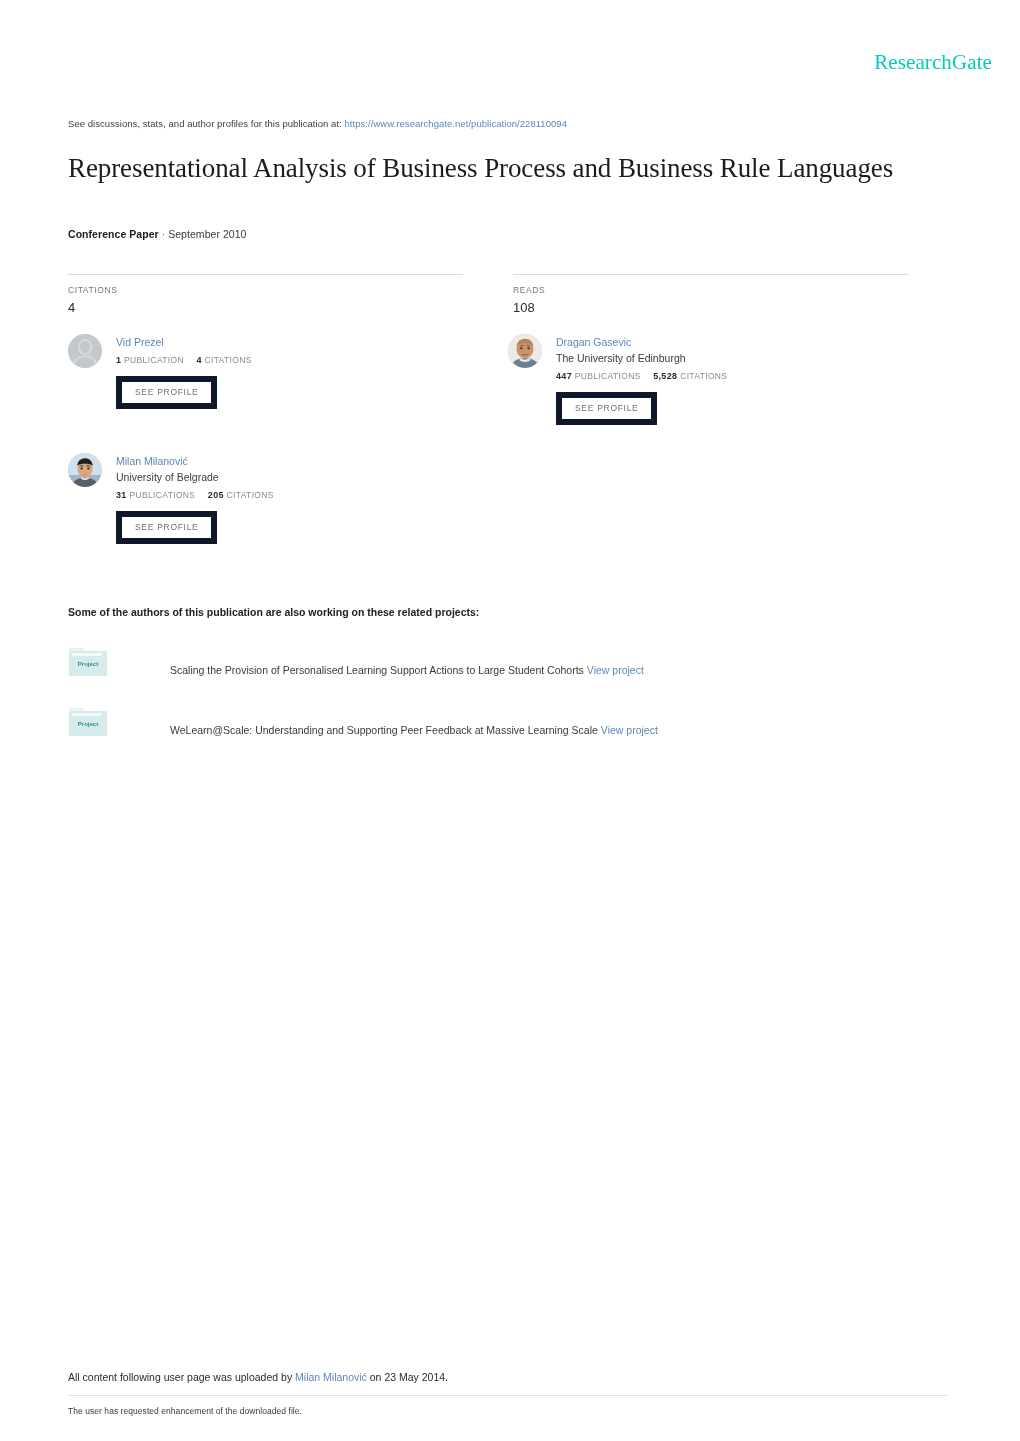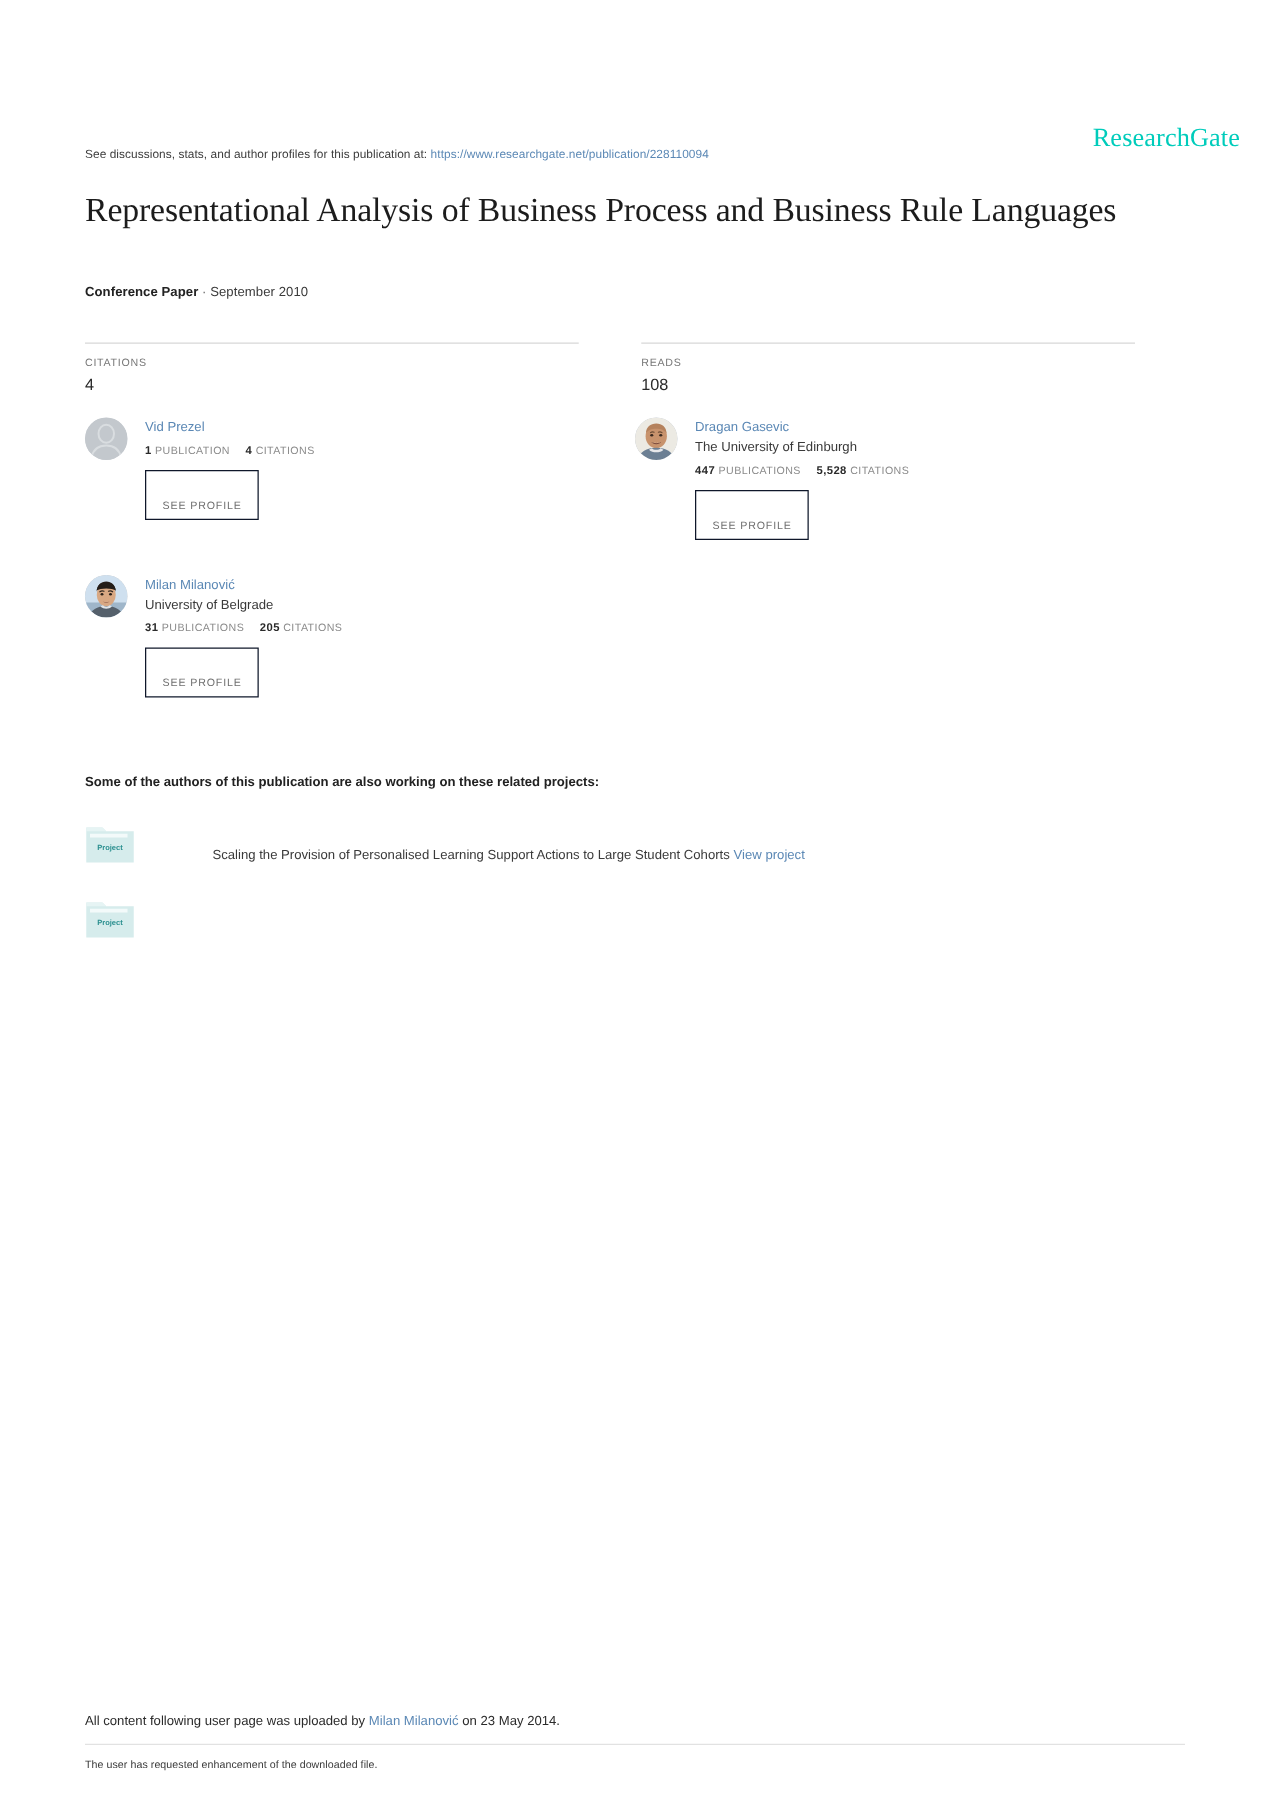--- a/index.html
+++ b/index.html
@@ -23,21 +23,20 @@
     height: 1441px;
     padding: 0;
   }
 
   
   .brand-row {
     position: absolute;
     top: 52px;
     right: 28px;
     text-align: left;
-    margin-top: 48px;
   }
   .brand-logo {
     font-family: "Liberation Serif", serif;
     font-size: 21px;
     line-height: 1;
     color: #00ccbb;
     letter-spacing: 0.1px;
     white-space: nowrap;
   }
 
@@ -173,22 +172,22 @@
   .author-stats b {
     color: #2b2b2b;
     font-weight: bold;
     font-size: 9px;
   }
   .author-stats .gap { display: inline-block; width: 7px; }
 
   .see-profile {
     display: inline-block;
     margin-top: 11px;
-    padding: 23px 13px 6px 13px;
-    border: 1px solid #0f172a;
+    padding: 6px 13px 6px 13px;
+    border: 6px solid #0f172a;
     background: #ffffff;
     font-size: 8.5px;
     color: #6f6f6f;
     letter-spacing: 0.7px;
     line-height: 1;
     cursor: pointer;
     font-family: "Liberation Sans", sans-serif;
   }
 
   
@@ -416,20 +415,23 @@
 
     <div class="project-item">
       <div class="project-icon">
         <svg width="40" height="34" viewBox="0 0 40 34" xmlns="http://www.w3.org/2000/svg">
           <path d="M1 4h13l3 3h22v25H1z" fill="#d6ecec"></path>
           <path d="M1 4h13l3 3H1z" fill="#e6f4f4"></path>
           <rect x="4" y="9" width="30" height="3" fill="#f3fafa"></rect>
           <text x="20" y="22" font-family="Liberation Sans, sans-serif" font-size="6" font-weight="bold" fill="#2a8f8f" text-anchor="middle">Project</text>
         </svg>
       </div>
+      <div class="project-text">
+        <span>WeLearn@Scale: Understanding and Supporting Peer Feedback at Massive Learning Scale</span><a class="project-link" href="#">View project</a>
+      </div>
     </div>
 
   </div>
 
   <div class="footer">
     <div class="footer-upload">
       <span>All content following user page was uploaded by</span>
       <a class="uploader" href="#">Milan Milanović</a>
       <span>on 23 May 2014.</span>
     </div>

